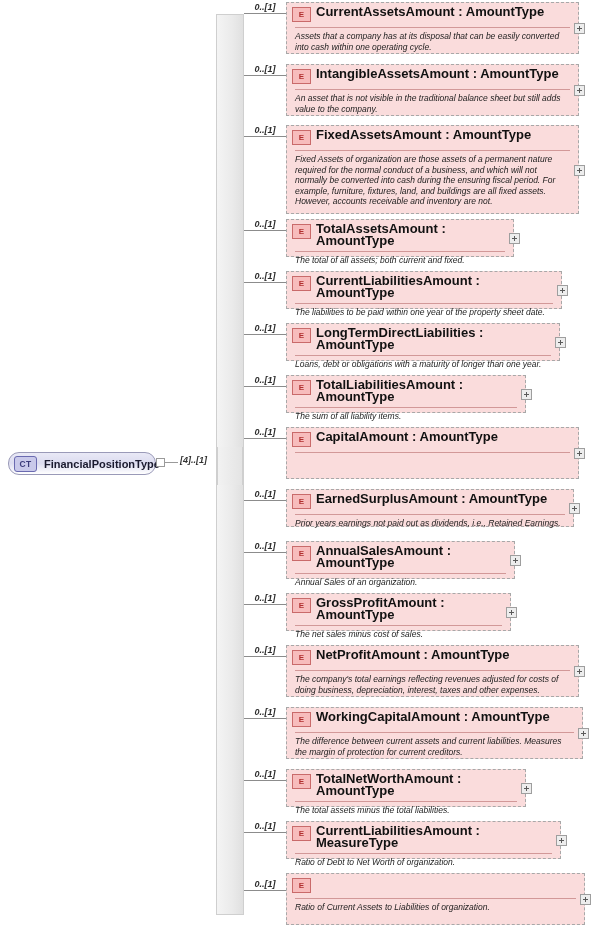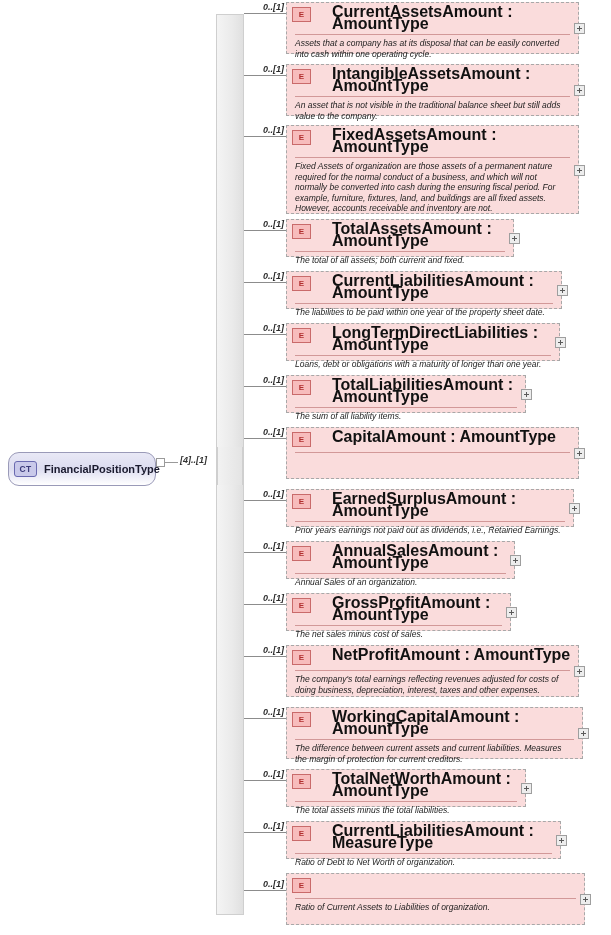--- a/index.html
+++ b/index.html
@@ -9,21 +9,21 @@
     font-family:"Liberation Sans", sans-serif;
     overflow:hidden;
     position:relative;
   }
   #diagram{position:absolute;left:0;top:0;width:611px;height:935px;}
 
   
   .ct-node{
     position:absolute;
     left:8px; top:452px;
-    width:148px; height:34px;
+    width:148px; height:23px;
     background:linear-gradient(to bottom,#e9e9f6 0%, #dcdcf0 48%, #ffffff 100%);
     border:1px solid #9a9ab8;
     border-radius:11px;
     display:flex;align-items:center;
     box-sizing:border-box;
     padding-left:5px;
   }
   .ct-badge{
     width:21px;height:14px;
     border:1px solid #6a6ab0;
@@ -78,21 +78,21 @@
     border:1px solid #cfcfcf;
     box-sizing:border-box;
   }
 
   
   .hline{position:absolute;height:1px;background:#8c8c8c;left:244px;}
   .card{
     position:absolute;
     font-size:9px;font-style:italic;font-weight:bold;color:#2b2b2b;
     white-space:nowrap;
-    text-align:right;
+    text-align:center;
   }
 
   
   .el{
     position:absolute;
     background:#fadcdc;
     border:1px dashed #a8a8a8;
     box-sizing:border-box;
     padding:0;
   }
@@ -104,22 +104,22 @@
   .e-badge{
     width:17px;height:13px;
     background:#f7bcbc;
     border:1px solid #c96a6a;
     color:#b03030;
     font-size:8px;font-weight:bold;
     display:flex;align-items:center;justify-content:center;
     flex:0 0 auto;margin-top:1px;
   }
   .el-title{
-    margin-left:21px;
-    font-size:16px;font-weight:bold;color:#111;
+    margin-left:5px;
+    font-size:13px;font-weight:bold;color:#111;
     line-height:12px;
     word-break:break-word;
   }
   .el-rule{
     height:1px;background:#b06060;opacity:.55;
     margin:1px 8px 0 8px;
   }
   .el-doc{
     font-size:8.5px;font-style:italic;color:#1c1c1c;
     line-height:10.5px;

